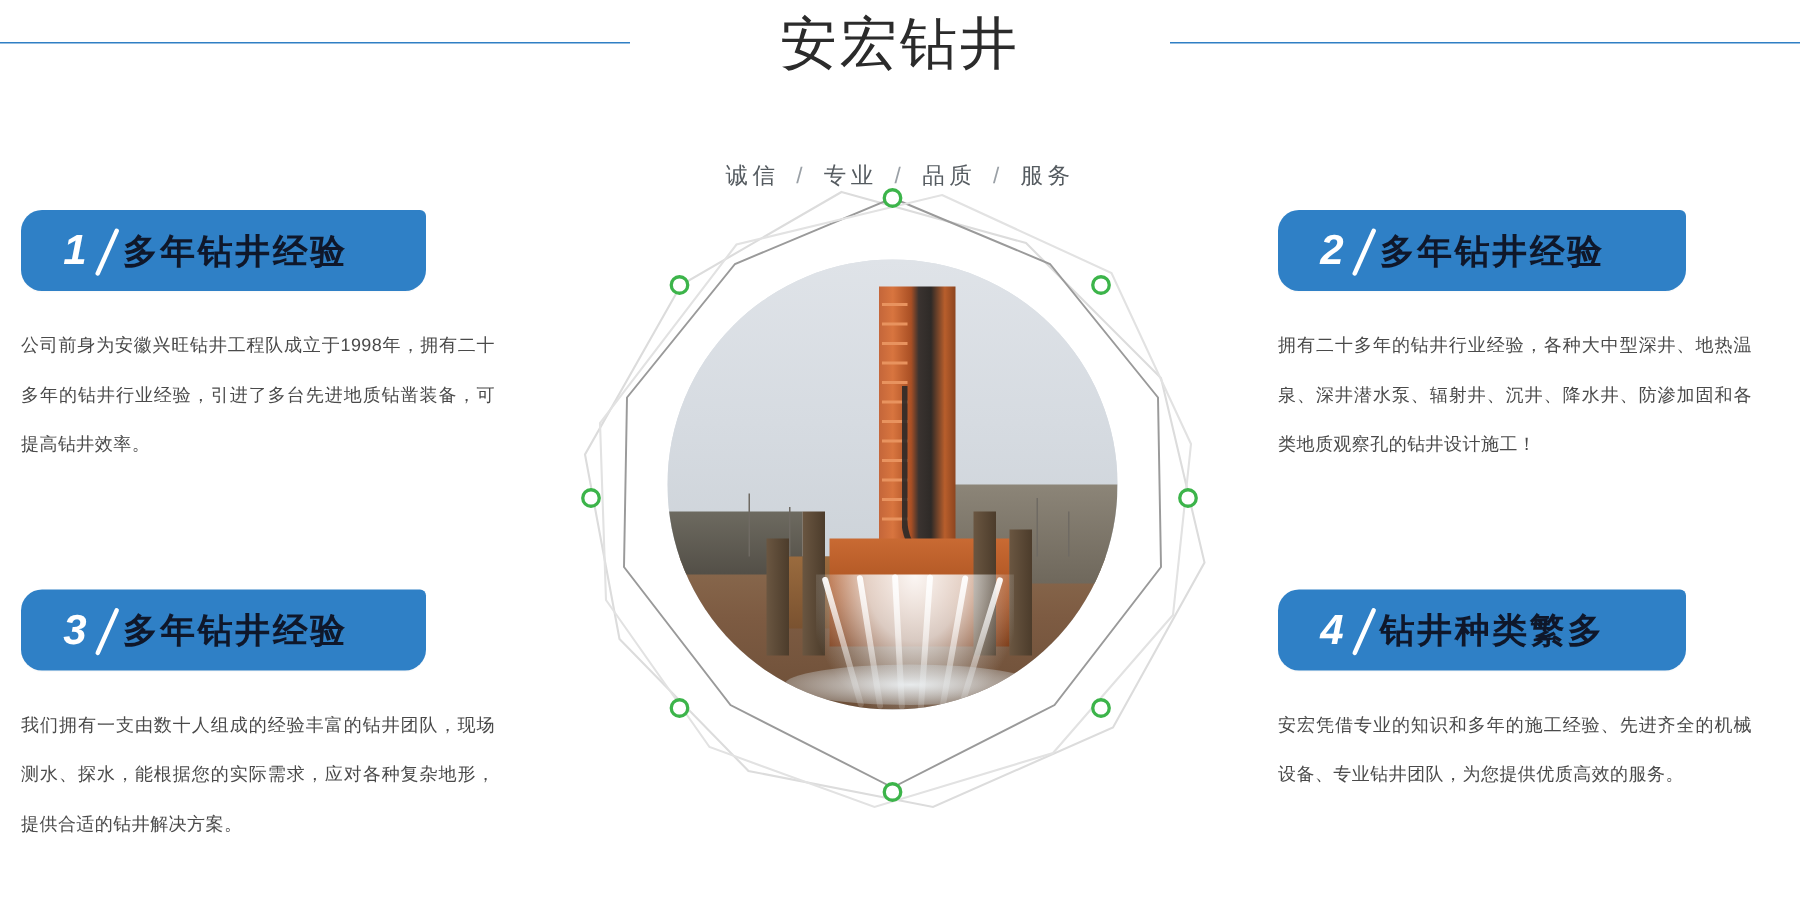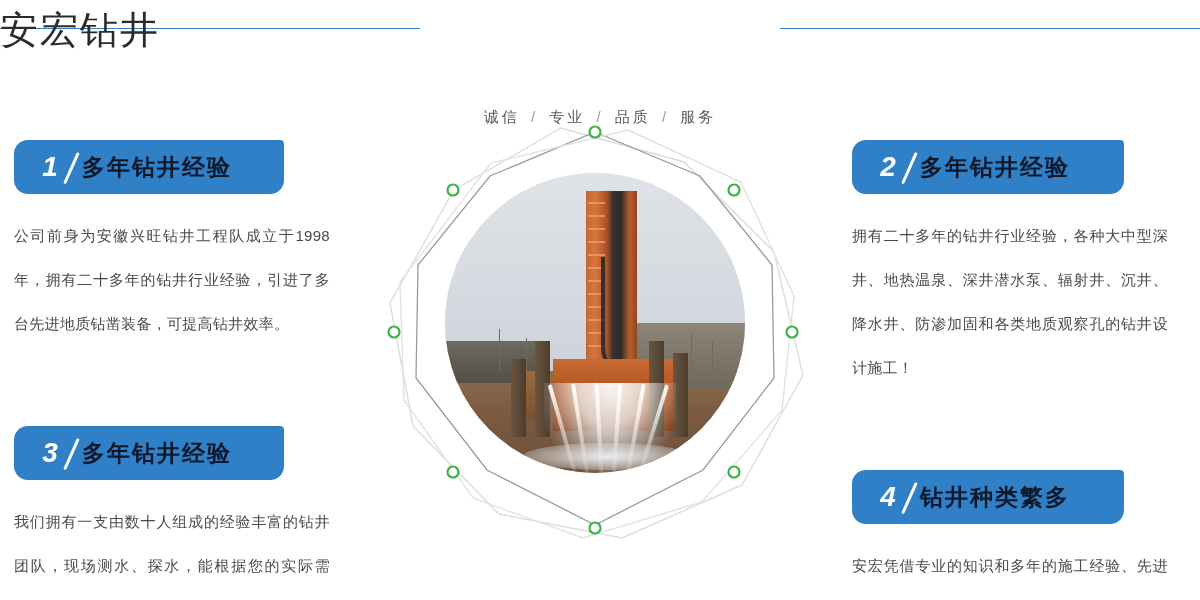--- a/index.html
+++ b/index.html
@@ -10,21 +10,21 @@
   }
   .page{position:relative;width:1200px;height:600px;}
 
   
   .header{position:absolute;left:0;top:0;width:1200px;height:110px;}
   .hdr-rule{position:absolute;top:28px;height:1px;background:#2f7fc4;}
   .hdr-rule.left{left:0;width:420px;}
   .hdr-rule.right{right:0;width:420px;}
   .hdr-titlewrap{
     position:absolute;left:0;top:8px;width:1200px;
-    display:flex;align-items:baseline;justify-content:space-between;gap:12px;
+    display:flex;align-items:baseline;justify-content:center;gap:12px;
   }
   .hdr-title-dark{
     font-size:38px;font-weight:400;color:#2b2b2b;letter-spacing:2px;line-height:44px;
   }
   .hdr-title-blue{
     font-size:38px;font-weight:700;color:#2f7fc4;letter-spacing:2px;line-height:44px;
   }
   .hdr-sub{
     position:absolute;left:0;top:64px;width:1200px;text-align:center;
     font-size:15px;color:#555b60;letter-spacing:3px;margin-top:44px;
@@ -58,21 +58,21 @@
     position:absolute;right:-2px;top:4px;width:2.5px;height:34px;
     background:#ffffff;transform:rotate(24deg);border-radius:2px;
   }
   .badge-title{
     color:#0f172a;font-size:23px;font-weight:700;letter-spacing:2px;
     margin-left:12px;white-space:nowrap;
   }
 
   .feature-body{
     margin-top:20px;width:316px;
-    font-size:15px;line-height:44px;color:#4a4a4a;
+    font-size:12px;line-height:33px;color:#4a4a4a;
     text-align:justify;letter-spacing:.3px;
   }
 
   
   .center{position:absolute;left:370px;top:110px;width:450px;height:460px;}
   .center svg{position:absolute;left:0;top:0;}
   .photo{
     position:absolute;left:75px;top:63px;width:300px;height:300px;
     border-radius:50%;overflow:hidden;background:#d9dee3;
   }

